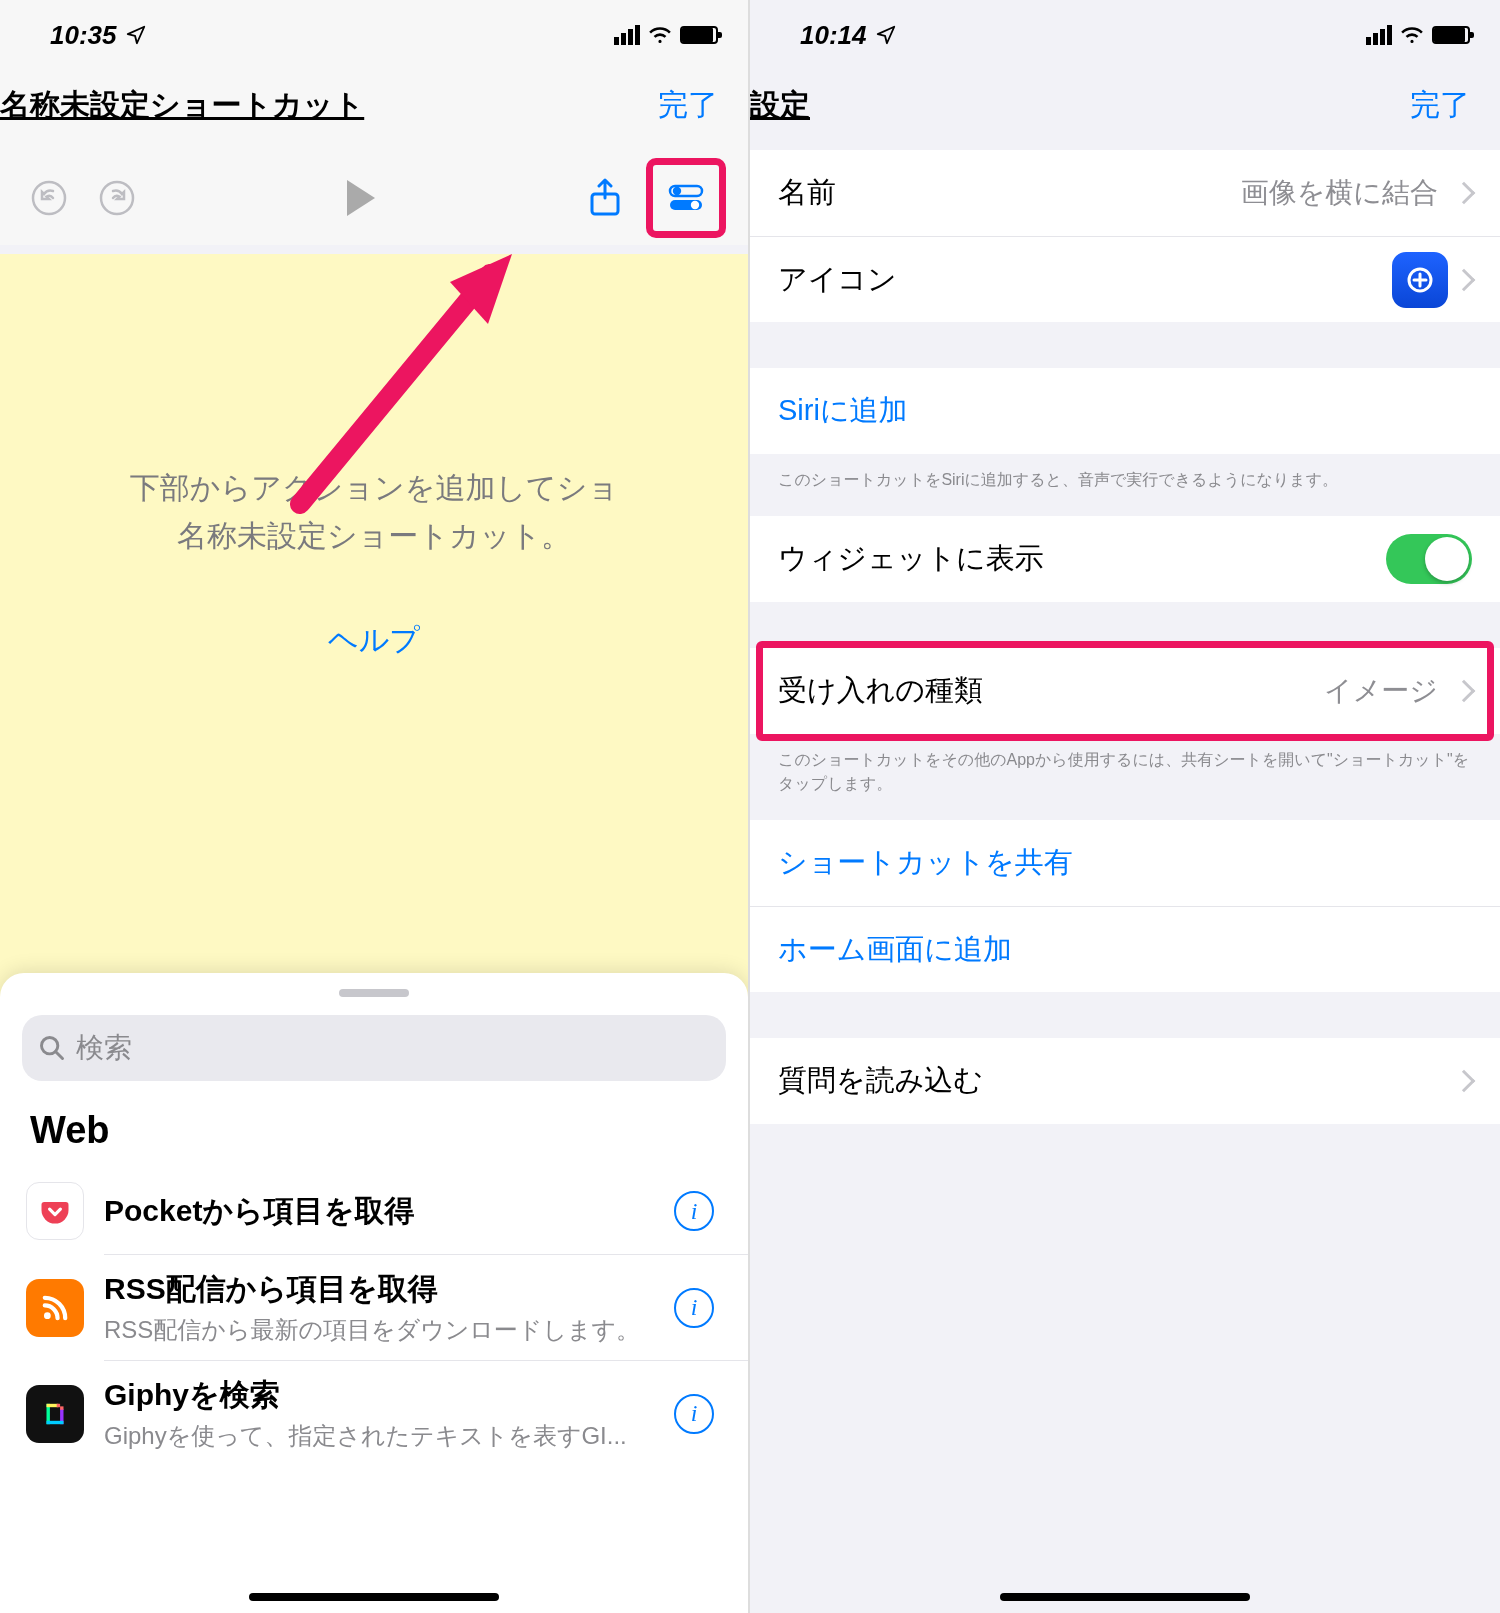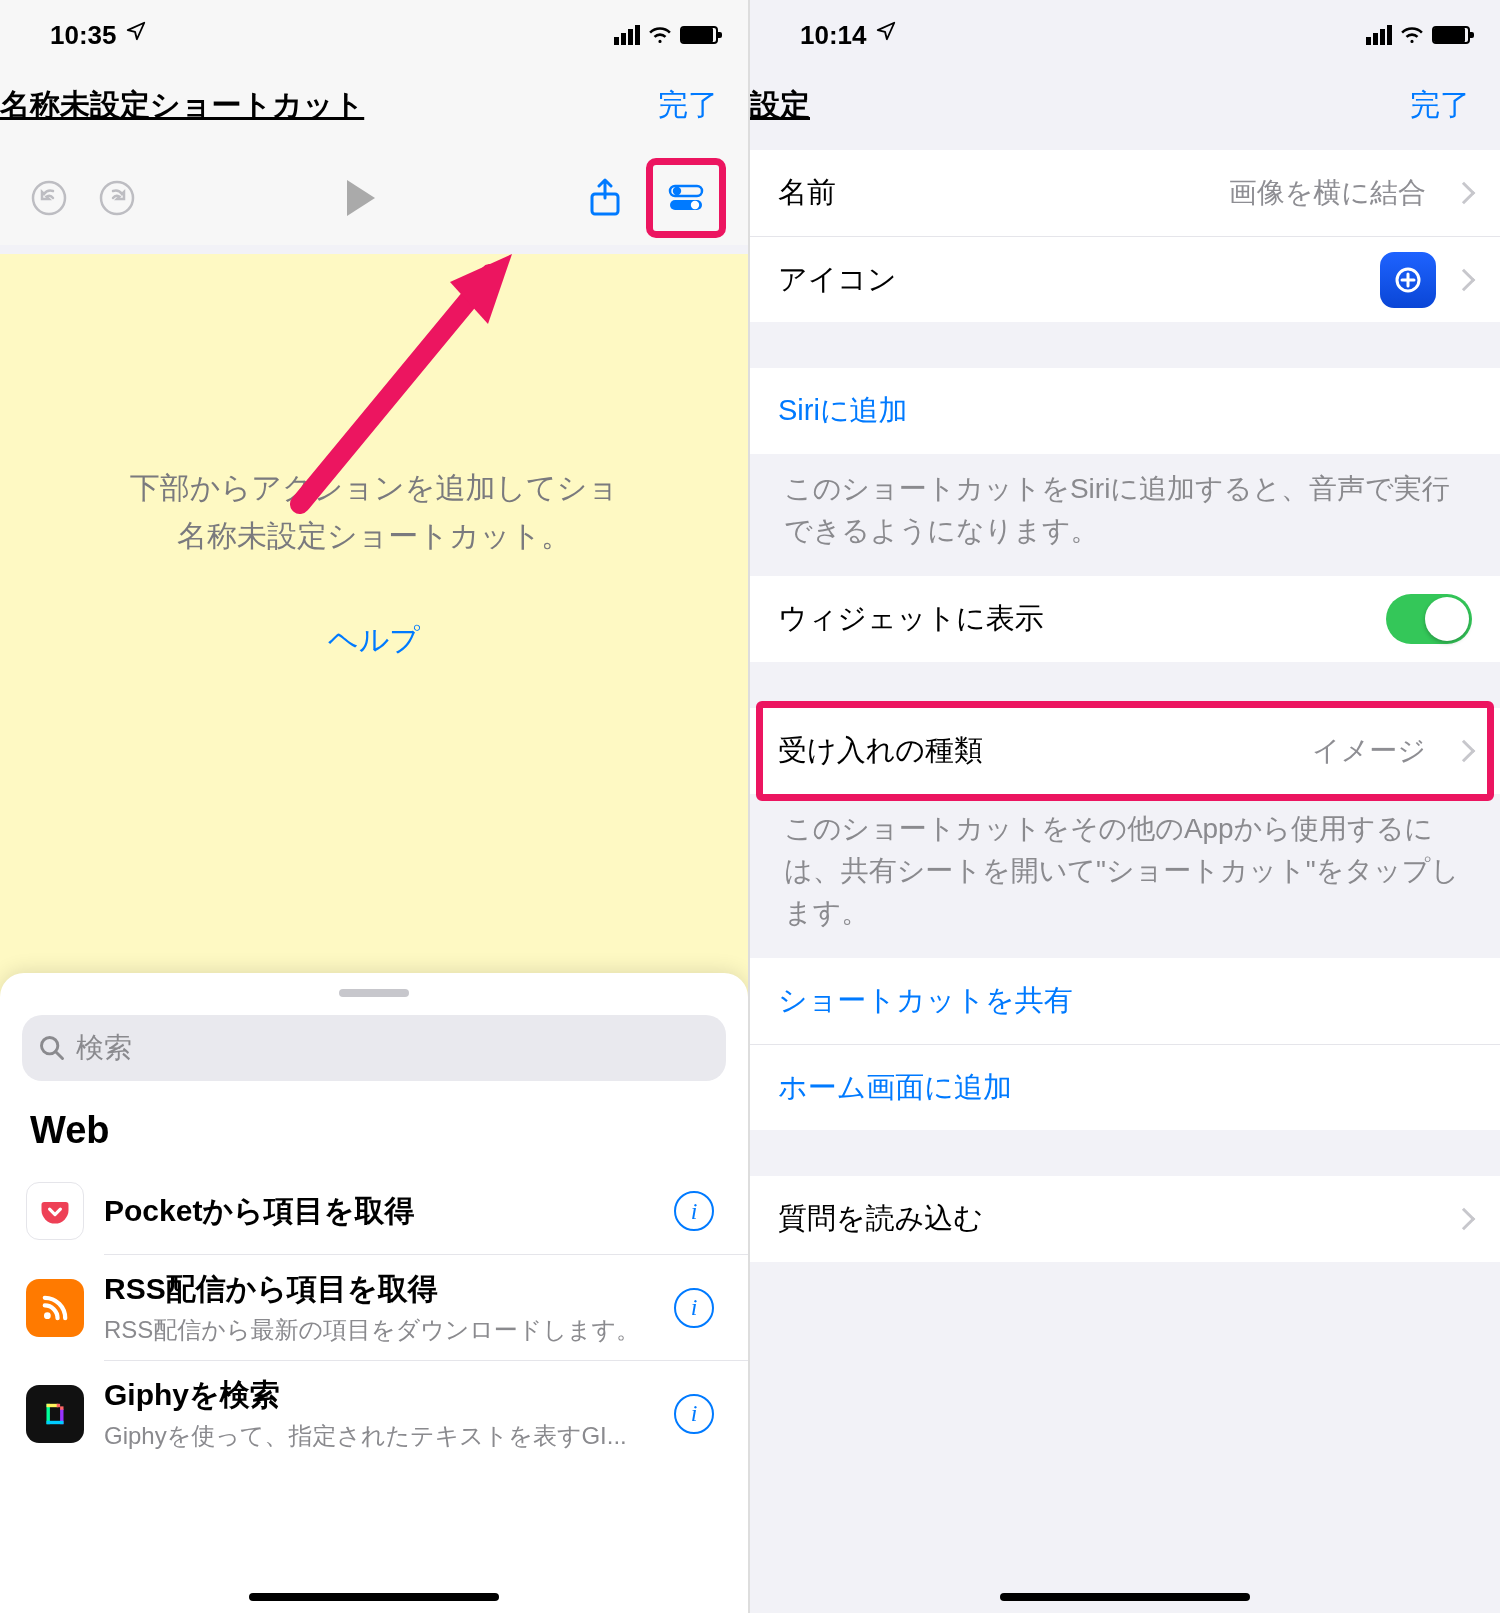--- a/index.html
+++ b/index.html
@@ -12,21 +12,21 @@
   }
   .phone { width: 750px; height: 1613px; position: relative; background: #f2f2f7; overflow: hidden; }
   .phone-left { border-right: 2px solid #ddd; }
 
   
   .status-bar {
     height: 60px; display: flex; align-items: center; justify-content: space-between;
     padding: 10px 30px 0 50px; background: #f7f7f7; font-weight: 600; font-size: 26px;
   }
   .phone-right .status-bar { background: #f2f2f7; }
-  .status-time { display:flex; gap:8px; }
+  .status-time { display:flex; align-items:center; gap:8px;font-style:italic; }
   .status-icons { display:flex; align-items:center; gap:8px; }
   .signal-bars { display:inline-flex; align-items:flex-end; gap:2px; }
   .signal-bars span { width:5px; background:#000; display:inline-block; }
   .b1{height:8px}.b2{height:12px}.b3{height:16px}.b4{height:20px}
   .wifi { width:24px; height:24px; }
   .battery { width:38px; height:18px; border:2px solid #000; border-radius:4px; position:relative; }
   .battery::after { content:""; position:absolute; right:-6px; top:4px; width:4px; height:6px; background:#000; border-radius:0 2px 2px 0; }
   .battery-fill { background:#000; height:100%; width:90%; border-radius:1px; }
 
   
@@ -69,27 +69,27 @@
   .action-title { font-size:30px; font-weight:700; }
   .action-sub { color:#8a8a8e; font-size:24px; margin-top:4px; }
   .info-btn { width:40px; height:40px; border:2.5px solid #007aff; color:#007aff; border-radius:50%; display:flex; align-items:center; justify-content:center; font-family:Georgia,serif; font-style:italic; font-size:24px; flex-shrink:0; margin-right:8px; }
   .action-sep { height:1px; background:#e5e5ea; margin-left:104px; }
 
   .home-indicator { position:absolute; bottom:12px; left:50%; transform:translateX(-50%); width:250px; height:8px; background:#000; border-radius:4px; }
 
   
   .settings-list { background:#f2f2f7; }
   .group { background:#fff; }
-  .row { display:flex; align-items:center; padding:0 28px; height:86px; position:relative;gap:12px; }
+  .row { display:flex; align-items:center; padding:0 28px; height:86px; position:relative; }
   .row + .row { border-top:1px solid #e5e5ea; }
   .row-label { font-size:29px; flex:1; }
   .row-value { color:#8e8e93; font-size:28px; margin-right:10px; }
   .chev { width:16px; height:16px; border-top:3px solid #c7c7cc; border-right:3px solid #c7c7cc; transform:rotate(45deg); margin-left:8px; }
   .row-link { color:#007aff; }
-  .footer-text { color:#8a8a8e; font-size:28px; line-height:1.5; padding:14px 28px 24px;margin-left:6px; }
+  .footer-text { color:#8a8a8e; font-size:16px; line-height:1.5; padding:14px 28px 24px; }
 
   .plus-icon { width:56px; height:56px; border-radius:14px; background:linear-gradient(180deg,#1e63ff,#0a46d6); display:flex; align-items:center; justify-content:center; }
   .plus-icon svg { width:30px; height:30px; }
 
   .switch { width:86px; height:50px; border-radius:25px; position:relative; }
   .switch.on { background:#34c759; }
   .knob { width:44px; height:44px; background:#fff; border-radius:50%; position:absolute; top:3px; box-shadow:0 2px 4px rgba(0,0,0,0.25); }
   .switch.on .knob { right:3px; }
 
   .group-gap { height:46px; }

